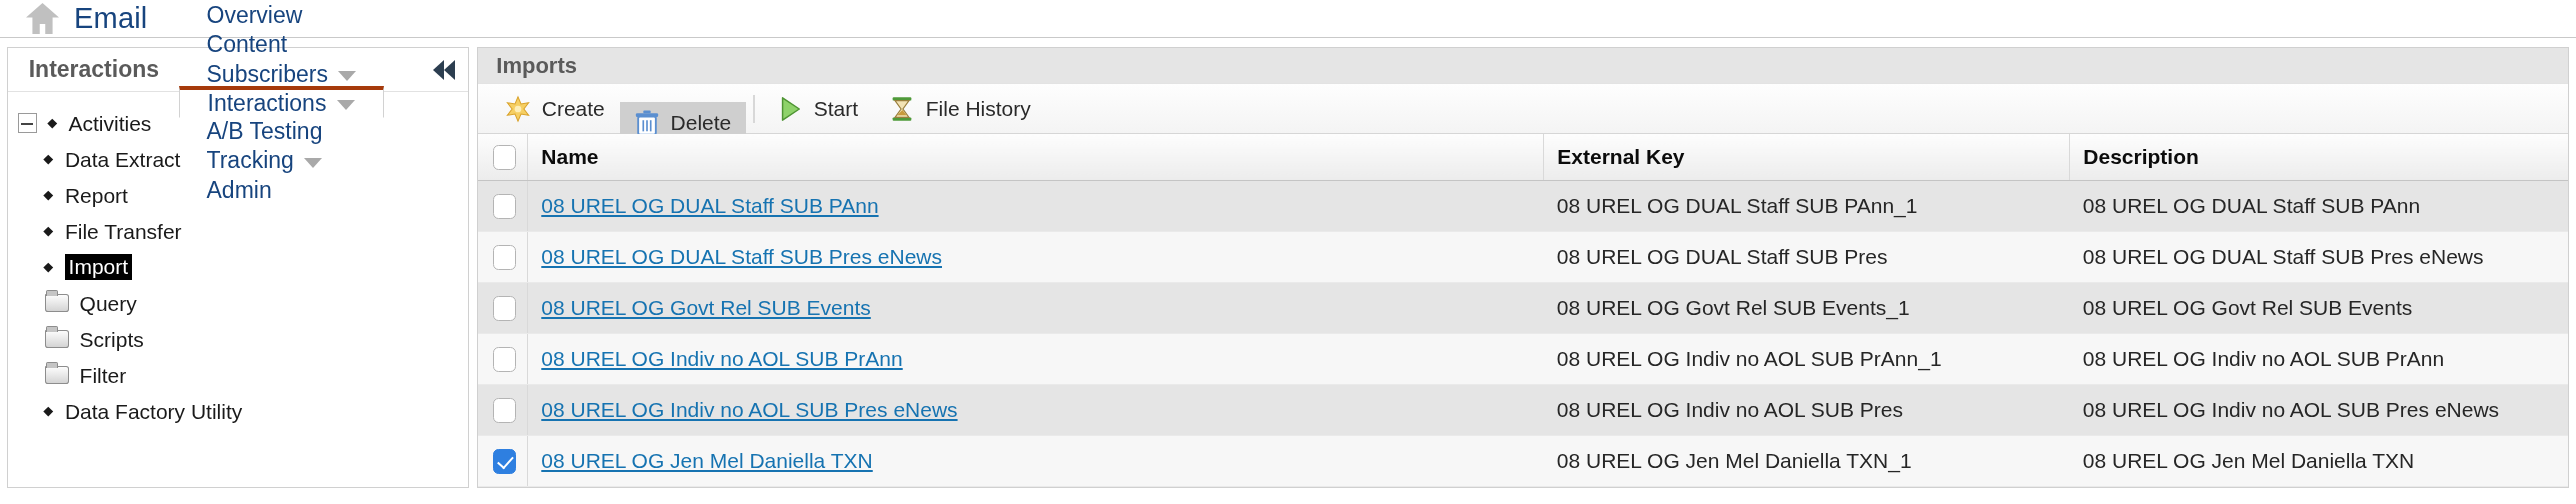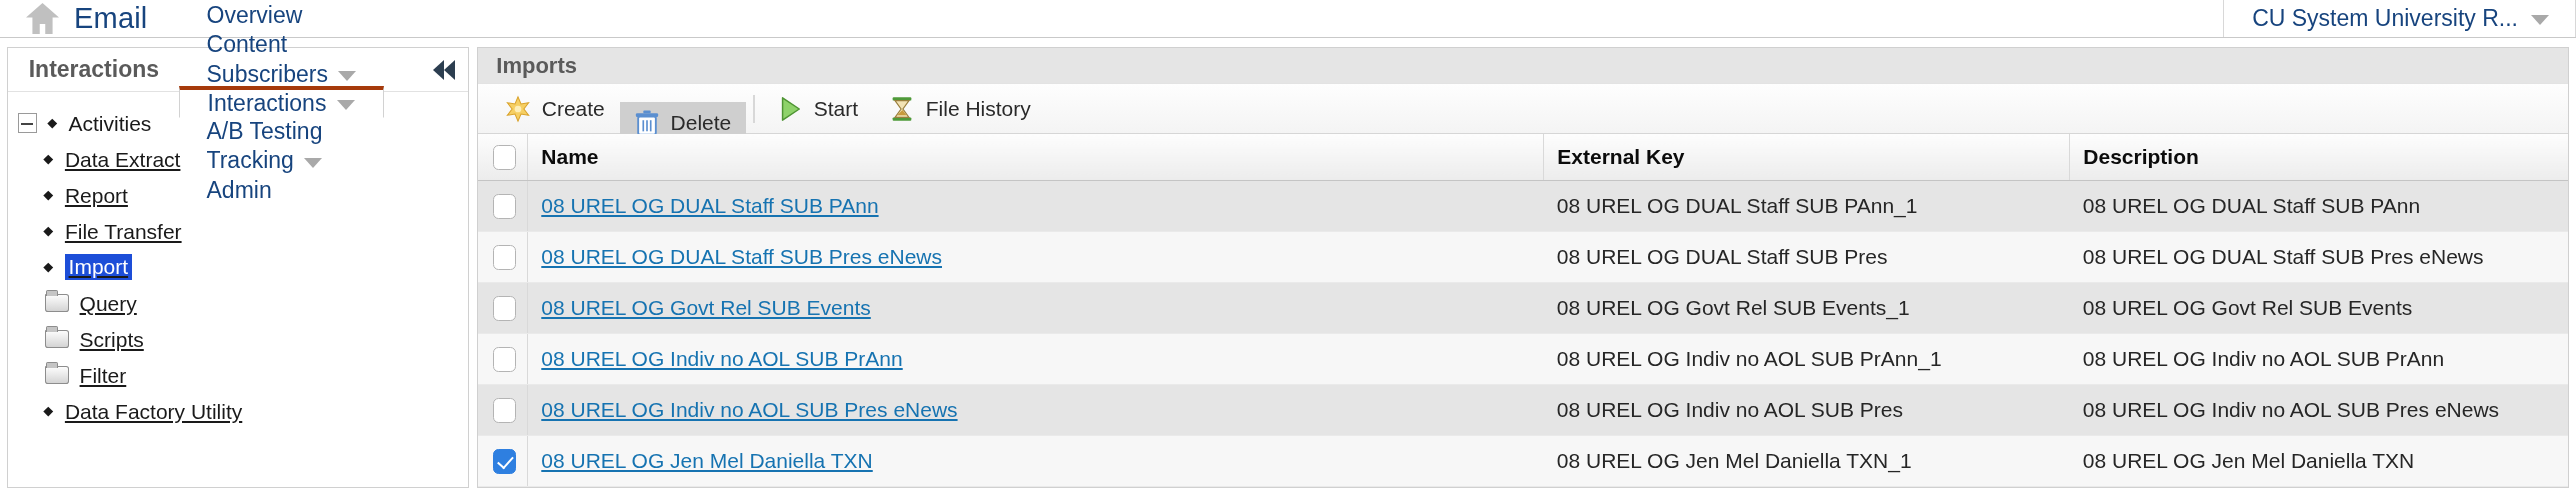--- a/index.html
+++ b/index.html
@@ -153,24 +153,24 @@
     width: 24px; height: 18.5px; flex: 0 0 auto; margin-right: 10.2px;
     background: linear-gradient(#fdfdfd, #d4d4d4);
     border: 0.9px solid #8d8d8d; border-radius: 0.9px 2.8px 2.8px 2.8px;
     position: relative;
   }
   .folder-ico::before {
     content:""; position:absolute; left:-0.9px; top:-4.6px;
     width: 10.2px; height:4.6px; background:#c5c5c5;
     border:0.9px solid #8d8d8d; border-bottom:none; border-radius:1.8px 1.8px 0 0;
   }
-  .indent-1 { padding-left: 37px; text-decoration: underline; }
+  .indent-1 { padding-left: 37px; }
   .node-label { line-height: 1; }
   .node-label.selected {
-    background: #1d4ed8; color: #ffffff; padding: 1.8px 3.7px 2.8px 3.7px;
+    background: #000000; color: #ffffff; padding: 1.8px 3.7px 2.8px 3.7px;
   }
 
   
   #content-panel {
     flex: 1 1 auto;
     border: 0.9px solid #d0d0d0;
     background: #e5e5e5;
     display: flex; flex-direction: column;
     height: 441px;
     overflow: hidden;
@@ -278,24 +278,20 @@
     <div class="nav-item">
       <span>Tracking</span>
       <span class="caret-down"></span>
     </div>
     <div class="nav-item">
       <span>Admin</span>
     </div>
   </div>
 
   <div class="nav-right">
-    <div class="account-switcher">
-      <span>CU System University R...</span>
-      <span class="caret-down"></span>
-    </div>
   </div>
 </div>
 
 <div id="workspace">
 
   <div id="side-panel">
     <div class="side-header">
       <span class="side-title">Interactions</span>
       <span class="collapse-btn">
         <span class="tri-left"></span>

